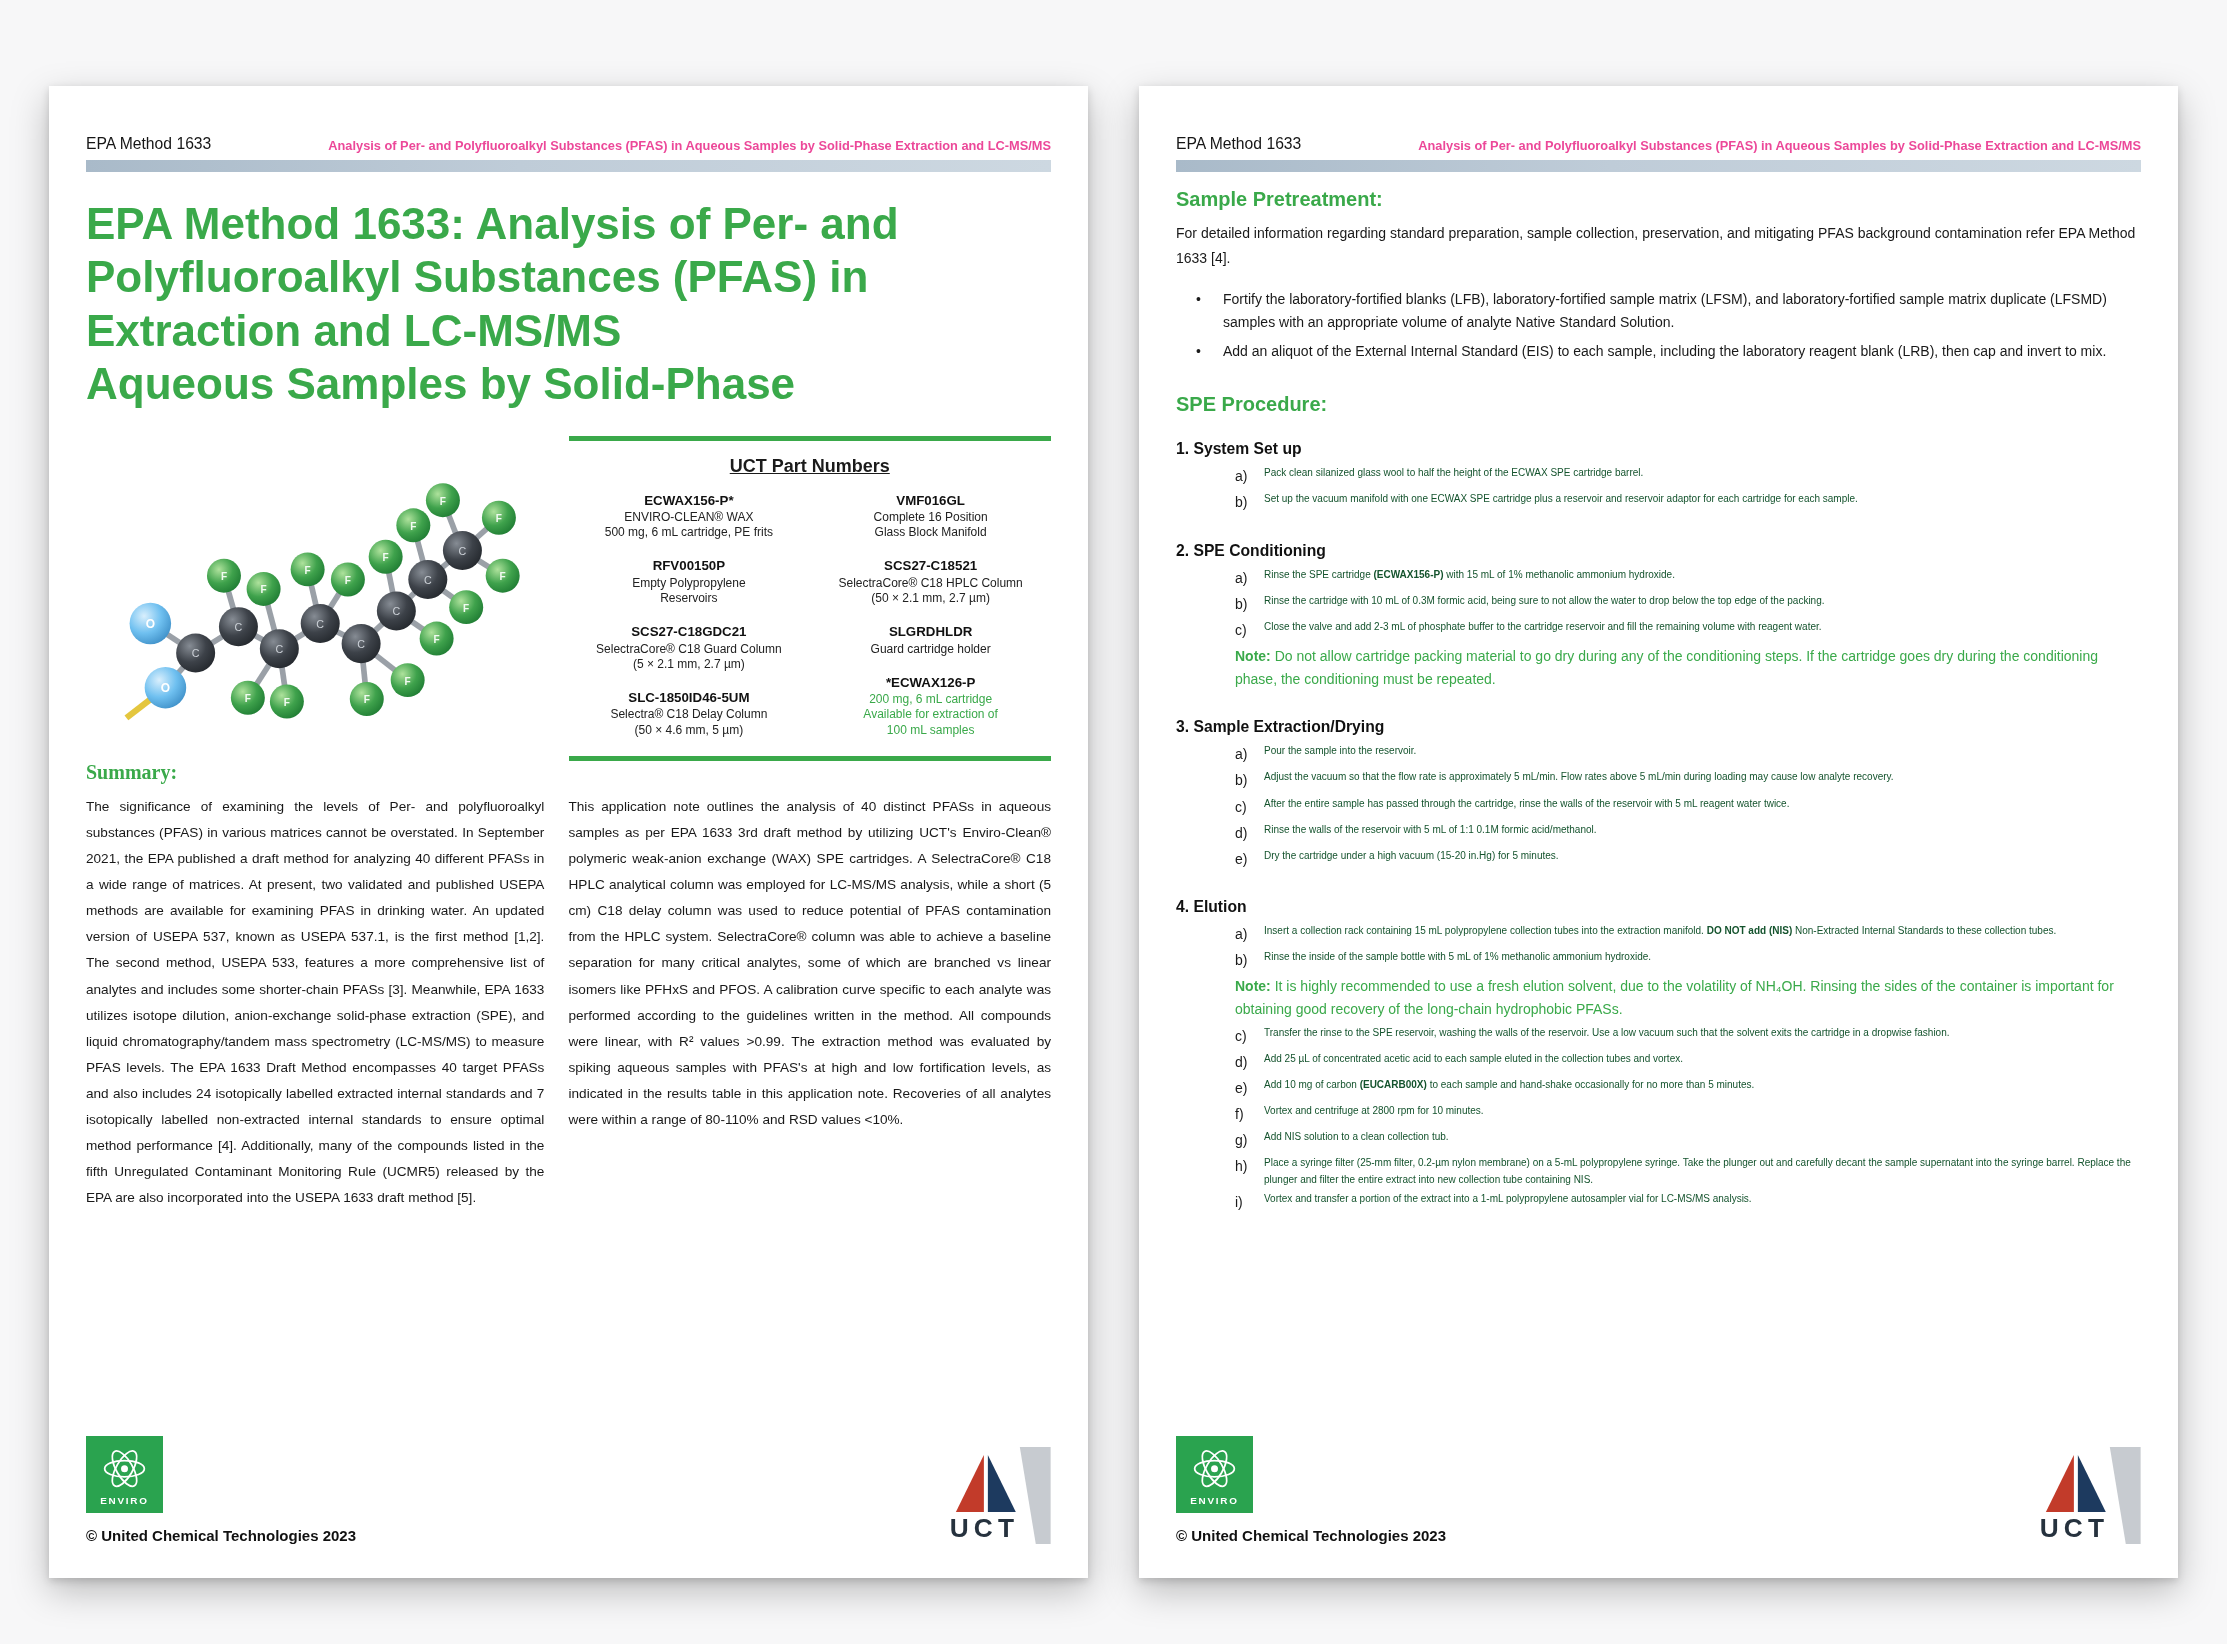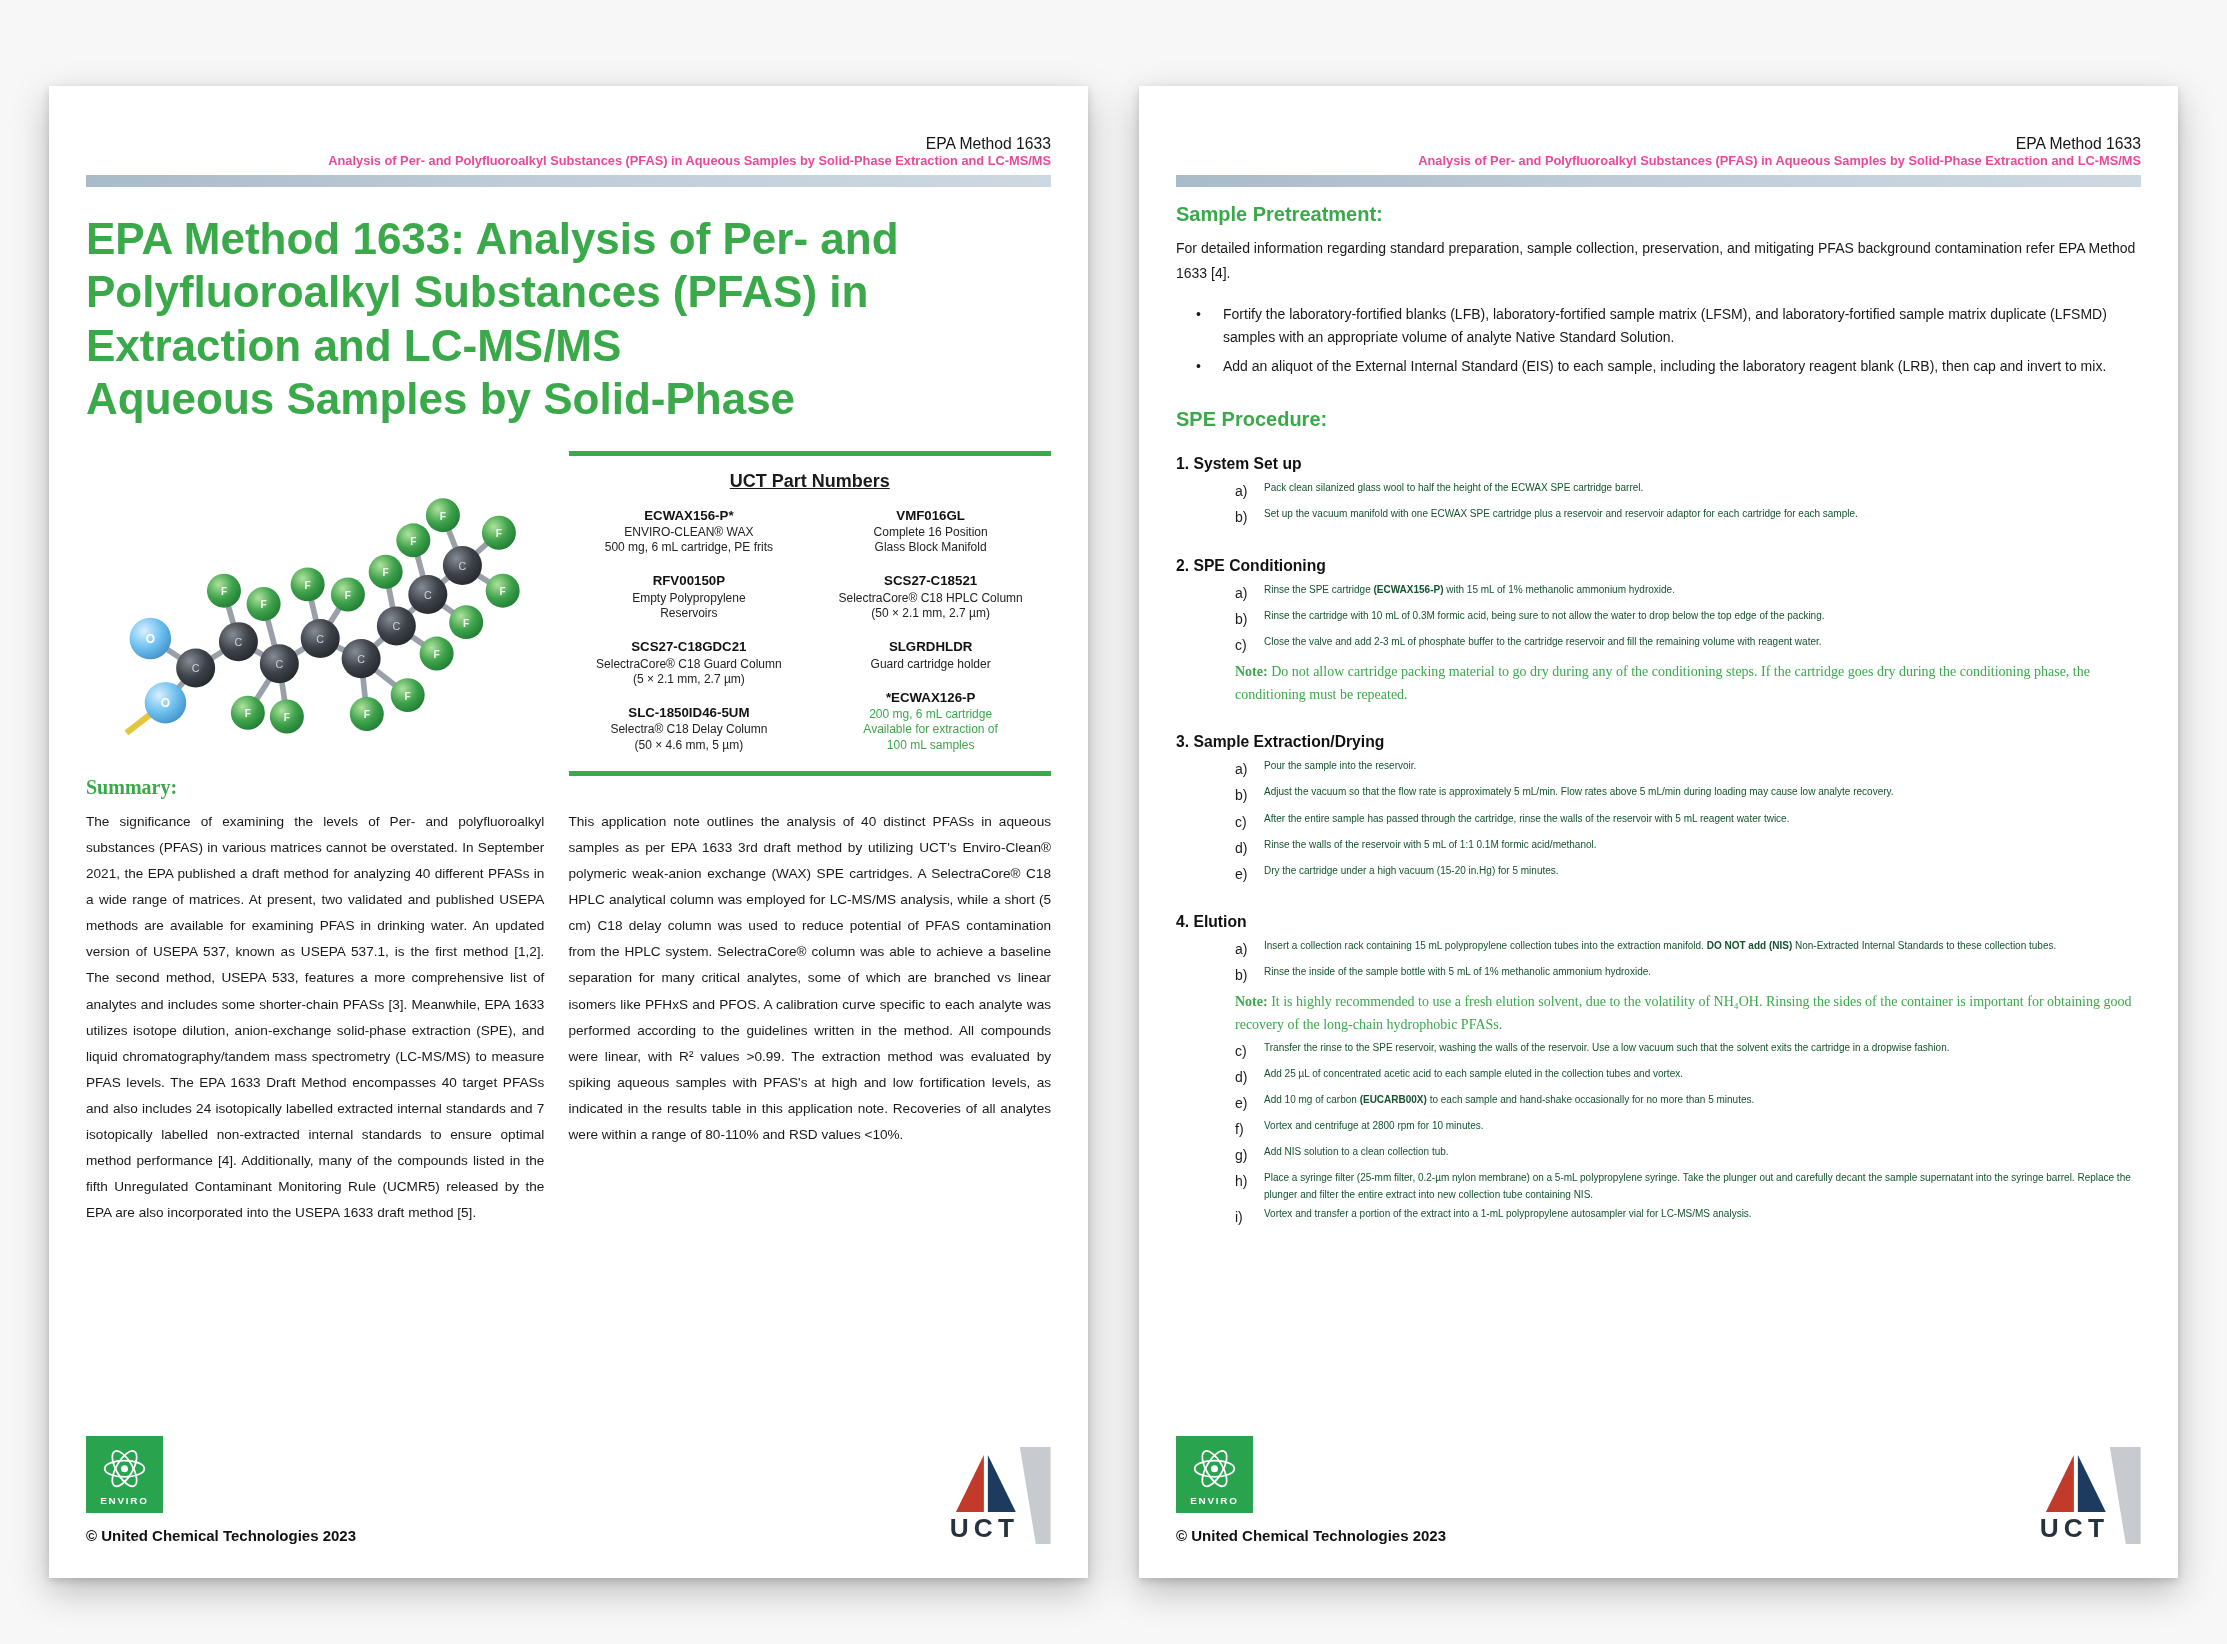--- a/index.html
+++ b/index.html
@@ -22,21 +22,21 @@
   }
   .page{
     width:1039px;height:1492px;
     background:#ffffff;
     box-shadow:0 12.8px 35px rgba(0,0,0,.25), 0 2.9px 8px rgba(0,0,0,.15);
     padding:49px 37px 34px 37px;
     display:flex;flex-direction:column;
     overflow:hidden;
   }
   
-  .pg-header{display:flex;justify-content:space-between;align-items:flex-end;flex-direction:column;}
+  .pg-header{display:flex;justify-content:space-between;align-items:flex-end;}
   .hdr-left{font-size:15.7px;color:#161616;}
   .hdr-right{font-size:12.8px;font-weight:700;color:#ec4899;white-space:nowrap;}
   .hdr-bar{height:11.6px;margin-top:7px;
     background:linear-gradient(90deg,#a9bac9 0%,#bfccd8 45%,#cdd8e1 100%);}
   
   .doc-title{margin-top:25.5px;font-size:44px;font-weight:700;line-height:1.21;color:var(--green);}
   .p1-grid{margin-top:25.5px;display:grid;grid-template-columns:47.5% 50%;column-gap:2.5%;}
   .molecule-wrap{grid-column:1;grid-row:1;height:302px;display:flex;align-items:center;}
   .molecule-wrap svg{width:100%;height:100%;}
   .partbox{grid-column:2;grid-row:1/3;align-self:start;
@@ -69,21 +69,21 @@
   .bullet-text{flex:1;font-size:14px;line-height:1.6;color:#191919;}
   .spe-h{margin-top:31px;}
   .section{margin-top:24px;}
   .sec-title{font-size:15.7px;font-weight:700;color:#111;}
   .steps{margin-top:7px;}
   .step{display:flex;margin-left:59px;margin-bottom:2.9px;}
   .step-mark{width:29px;flex:0 0 29px;font-size:14px;line-height:1.66;}
   .step-text{flex:1;font-size:10px;line-height:1.66;color:#14532d;}
   .b{font-weight:700;}
   .note{margin-left:59px;margin-top:1.2px;margin-bottom:2.9px;
-    font-size:14px;line-height:1.66;color:var(--green);font-family:Liberation Serif, serif;}
+    font-size:14px;line-height:1.66;color:var(--green);}
   .note .note-label{font-weight:700;}
 </style>
 </head>
 <body>
 
 <div class="canvas">
 
   <div class="page">
     <div class="pg-header">
       <div class="hdr-left">EPA Method 1633</div>

